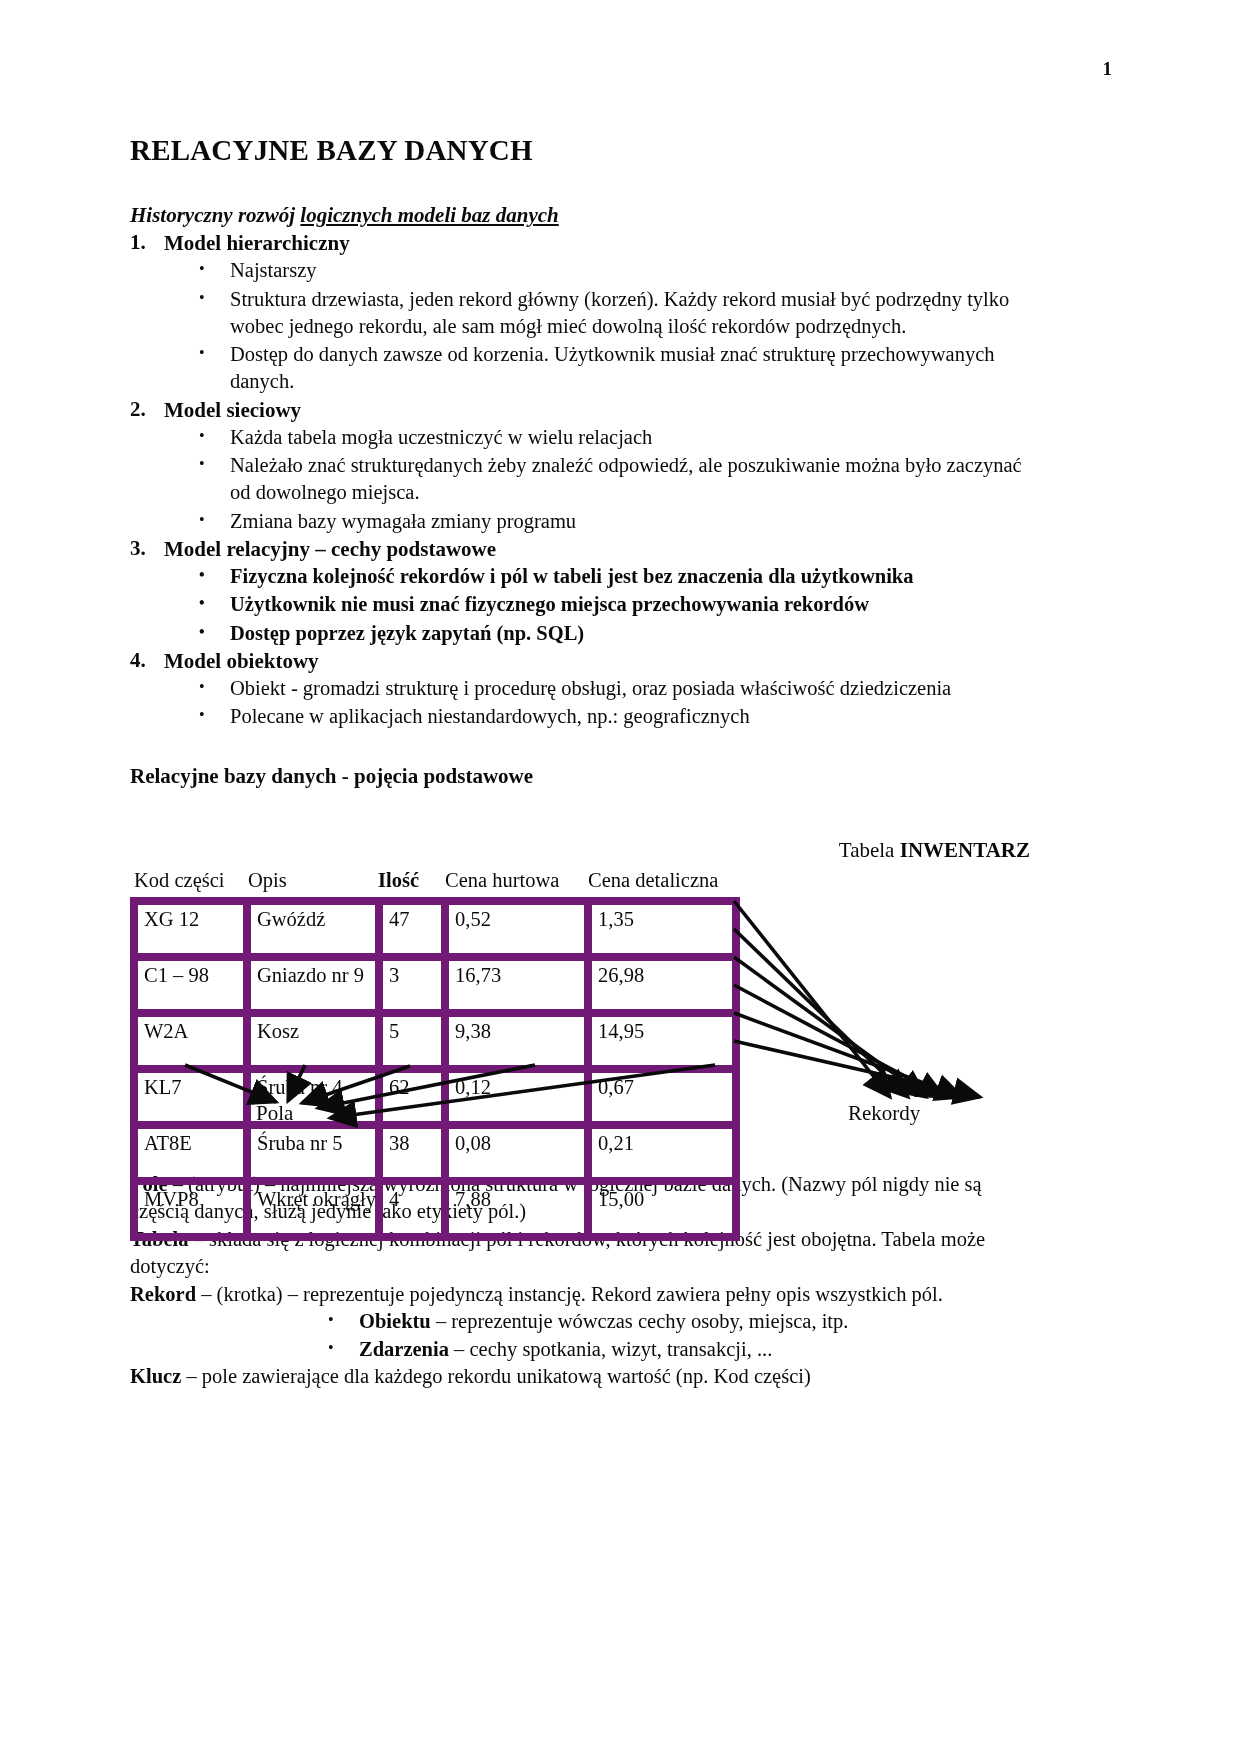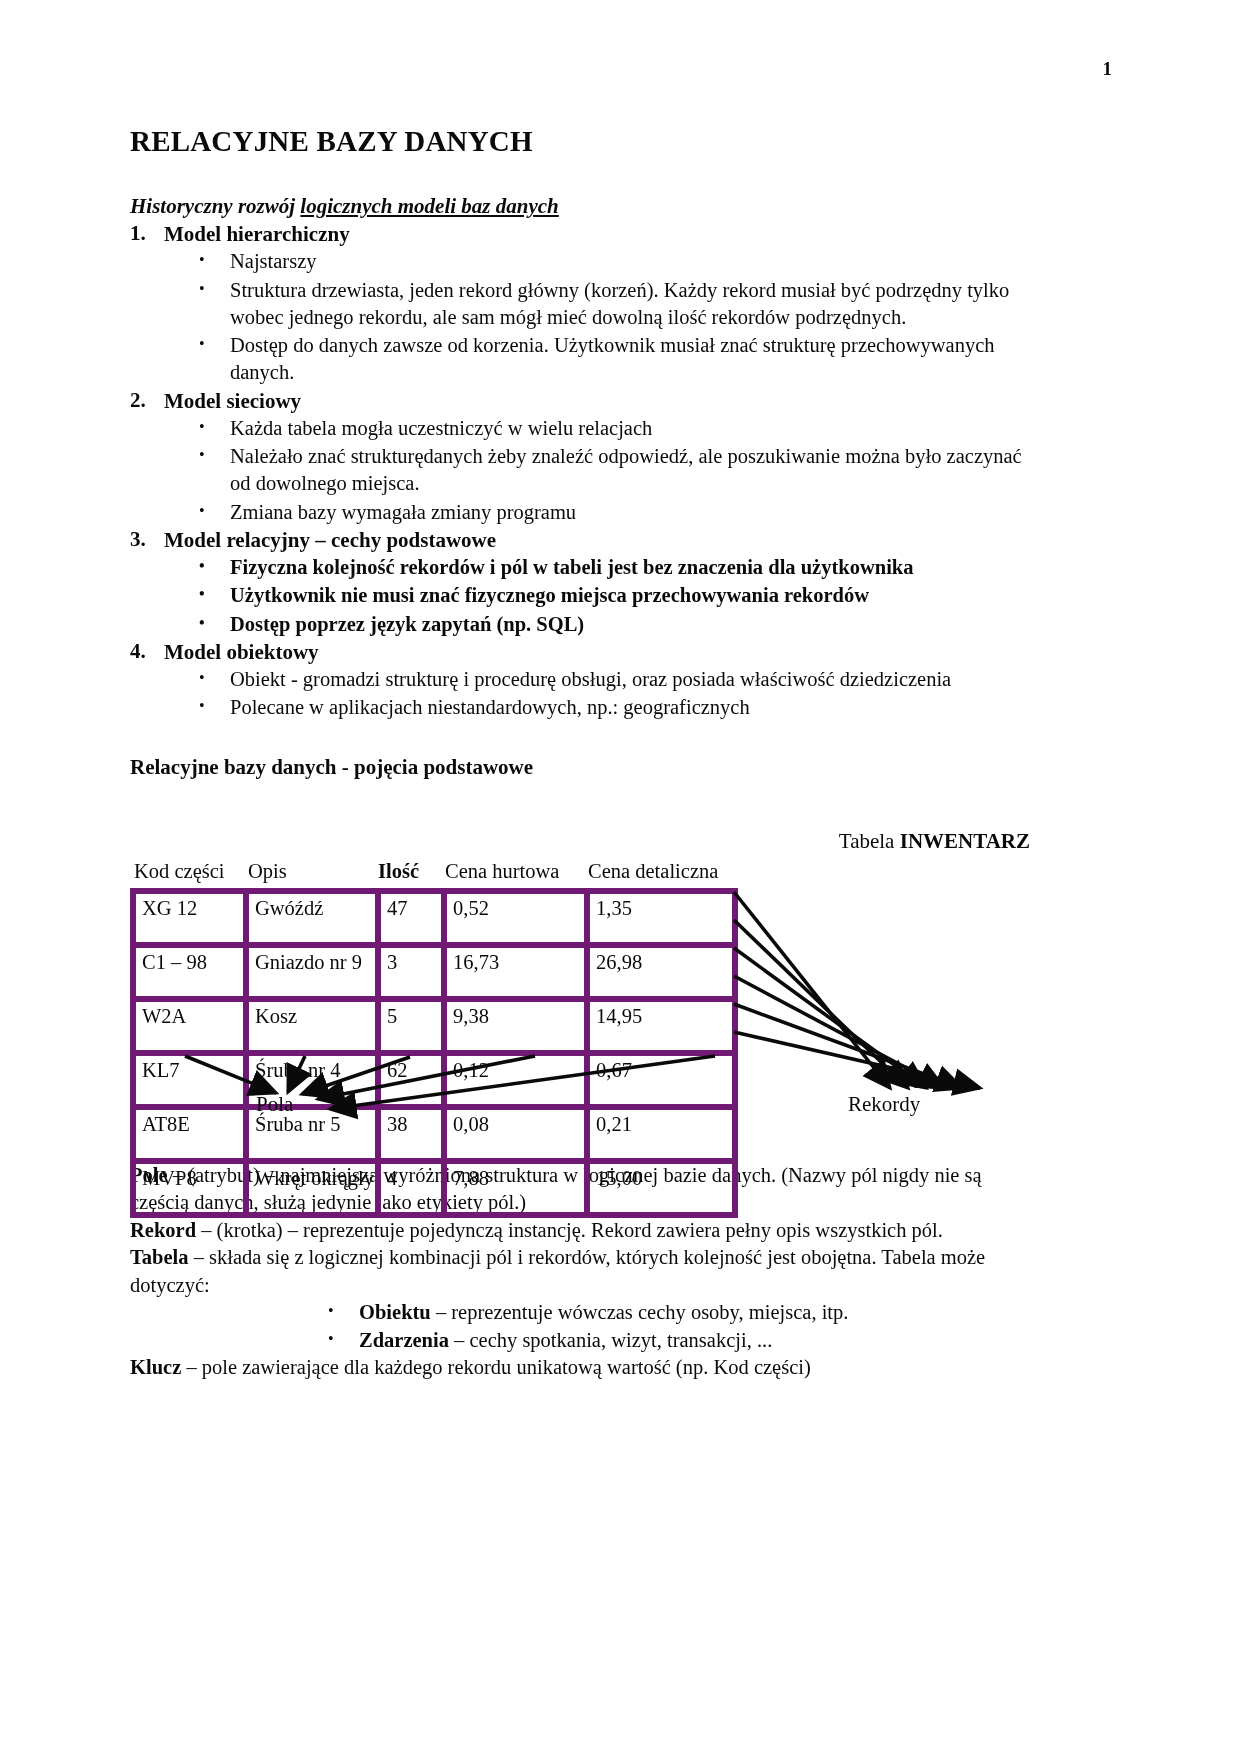--- a/index.html
+++ b/index.html
@@ -29,21 +29,21 @@
   .content {
     position: absolute;
     left: 130px;
     top: 125px;
     width: 900px;
   }
   .doc-title {
     font-size: 29px;
     font-weight: bold;
     letter-spacing: 0.2px;
-    margin: 0 0 36px 0;
+    margin: 9px 0 36px 0;
   }
   .section-heading {
     font-size: 21px;
     font-weight: bold;
     margin: 0 0 2px 0;
     font-style: italic;
   }
   .section-heading .underlined {
     text-decoration: underline;
   }
@@ -126,21 +126,21 @@
   .ch3 { left: 315px; }
   .ch4 { left: 458px; }
 
   table.inv {
     border-collapse: collapse;
     margin: 0;
     table-layout: fixed;
     width: 602px;
   }
   table.inv td {
-    border: 6px solid #701a75;
+    border: 8px solid #701a75;
     font-size: 20.5px;
     padding: 1px 6px 20px 6px;
     line-height: 1.32;
     height: 27px;
     vertical-align: middle;
     white-space: nowrap;
   }
   table.inv col.c0 { width: 113px; }
   table.inv col.c1 { width: 132px; }
   table.inv col.c2 { width: 66px; }
@@ -353,25 +353,25 @@
 
     </div>
 
     <div class="definitions">
 
       <p>
         <b>Pole</b><span> – (atrybut) – najmniejsza wyróżniona struktura w logicznej bazie danych. (Nazwy pól nigdy nie są częścią danych, służą jedynie jako etykiety pól.)</span>
       </p>
 
       <p>
+        <b>Tabela</b><span> – składa się z logicznej kombinacji pól i rekordów, których kolejność jest obojętna. Tabela może dotyczyć:</span>
+      </p>
+
+      <p>
         <b>Rekord</b><span> – (krotka) – reprezentuje pojedynczą instancję. Rekord zawiera pełny opis wszystkich pól.</span>
-      </p>
-
-      <p>
-        <b>Tabela</b><span> – składa się z logicznej kombinacji pól i rekordów, których kolejność jest obojętna. Tabela może dotyczyć:</span>
       </p>
 
       <ul class="sub-bullets">
         <li>
           <span class="dot">•</span><b>Obiektu</b><span> – reprezentuje wówczas cechy osoby, miejsca, itp.</span>
         </li>
         <li>
           <span class="dot">•</span><b>Zdarzenia</b><span> – cechy spotkania, wizyt, transakcji, ...</span>
         </li>
       </ul>

